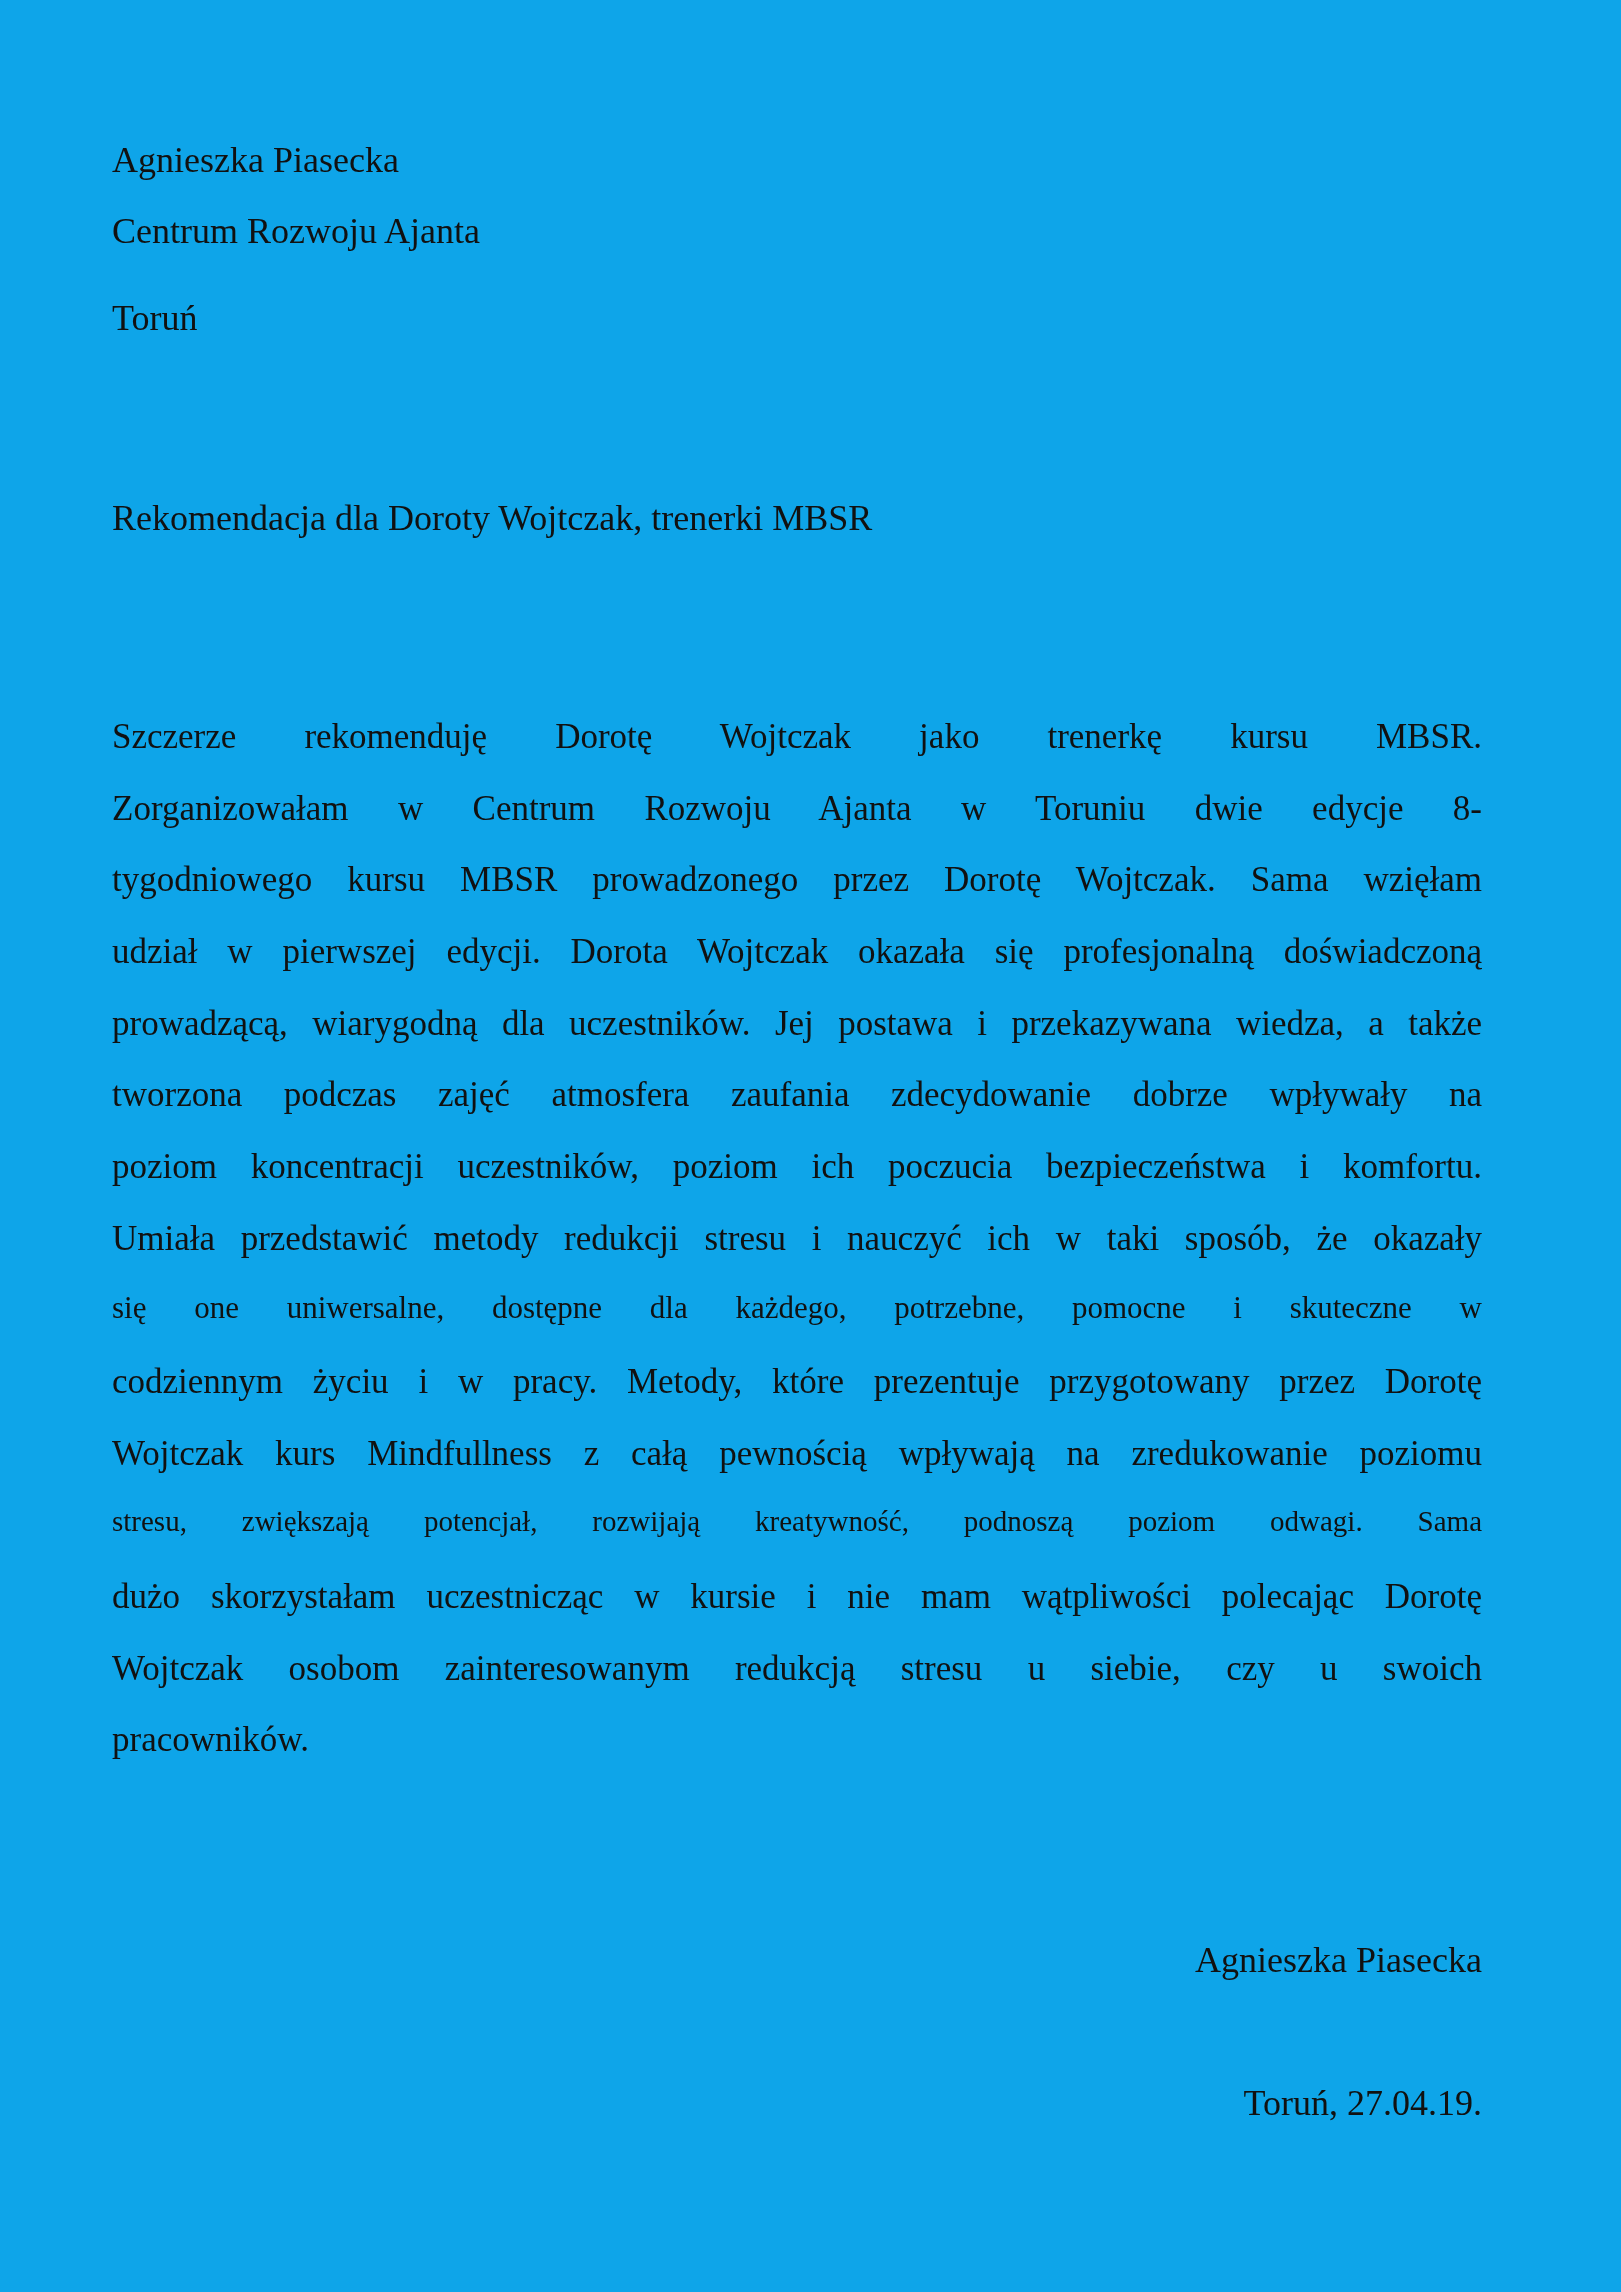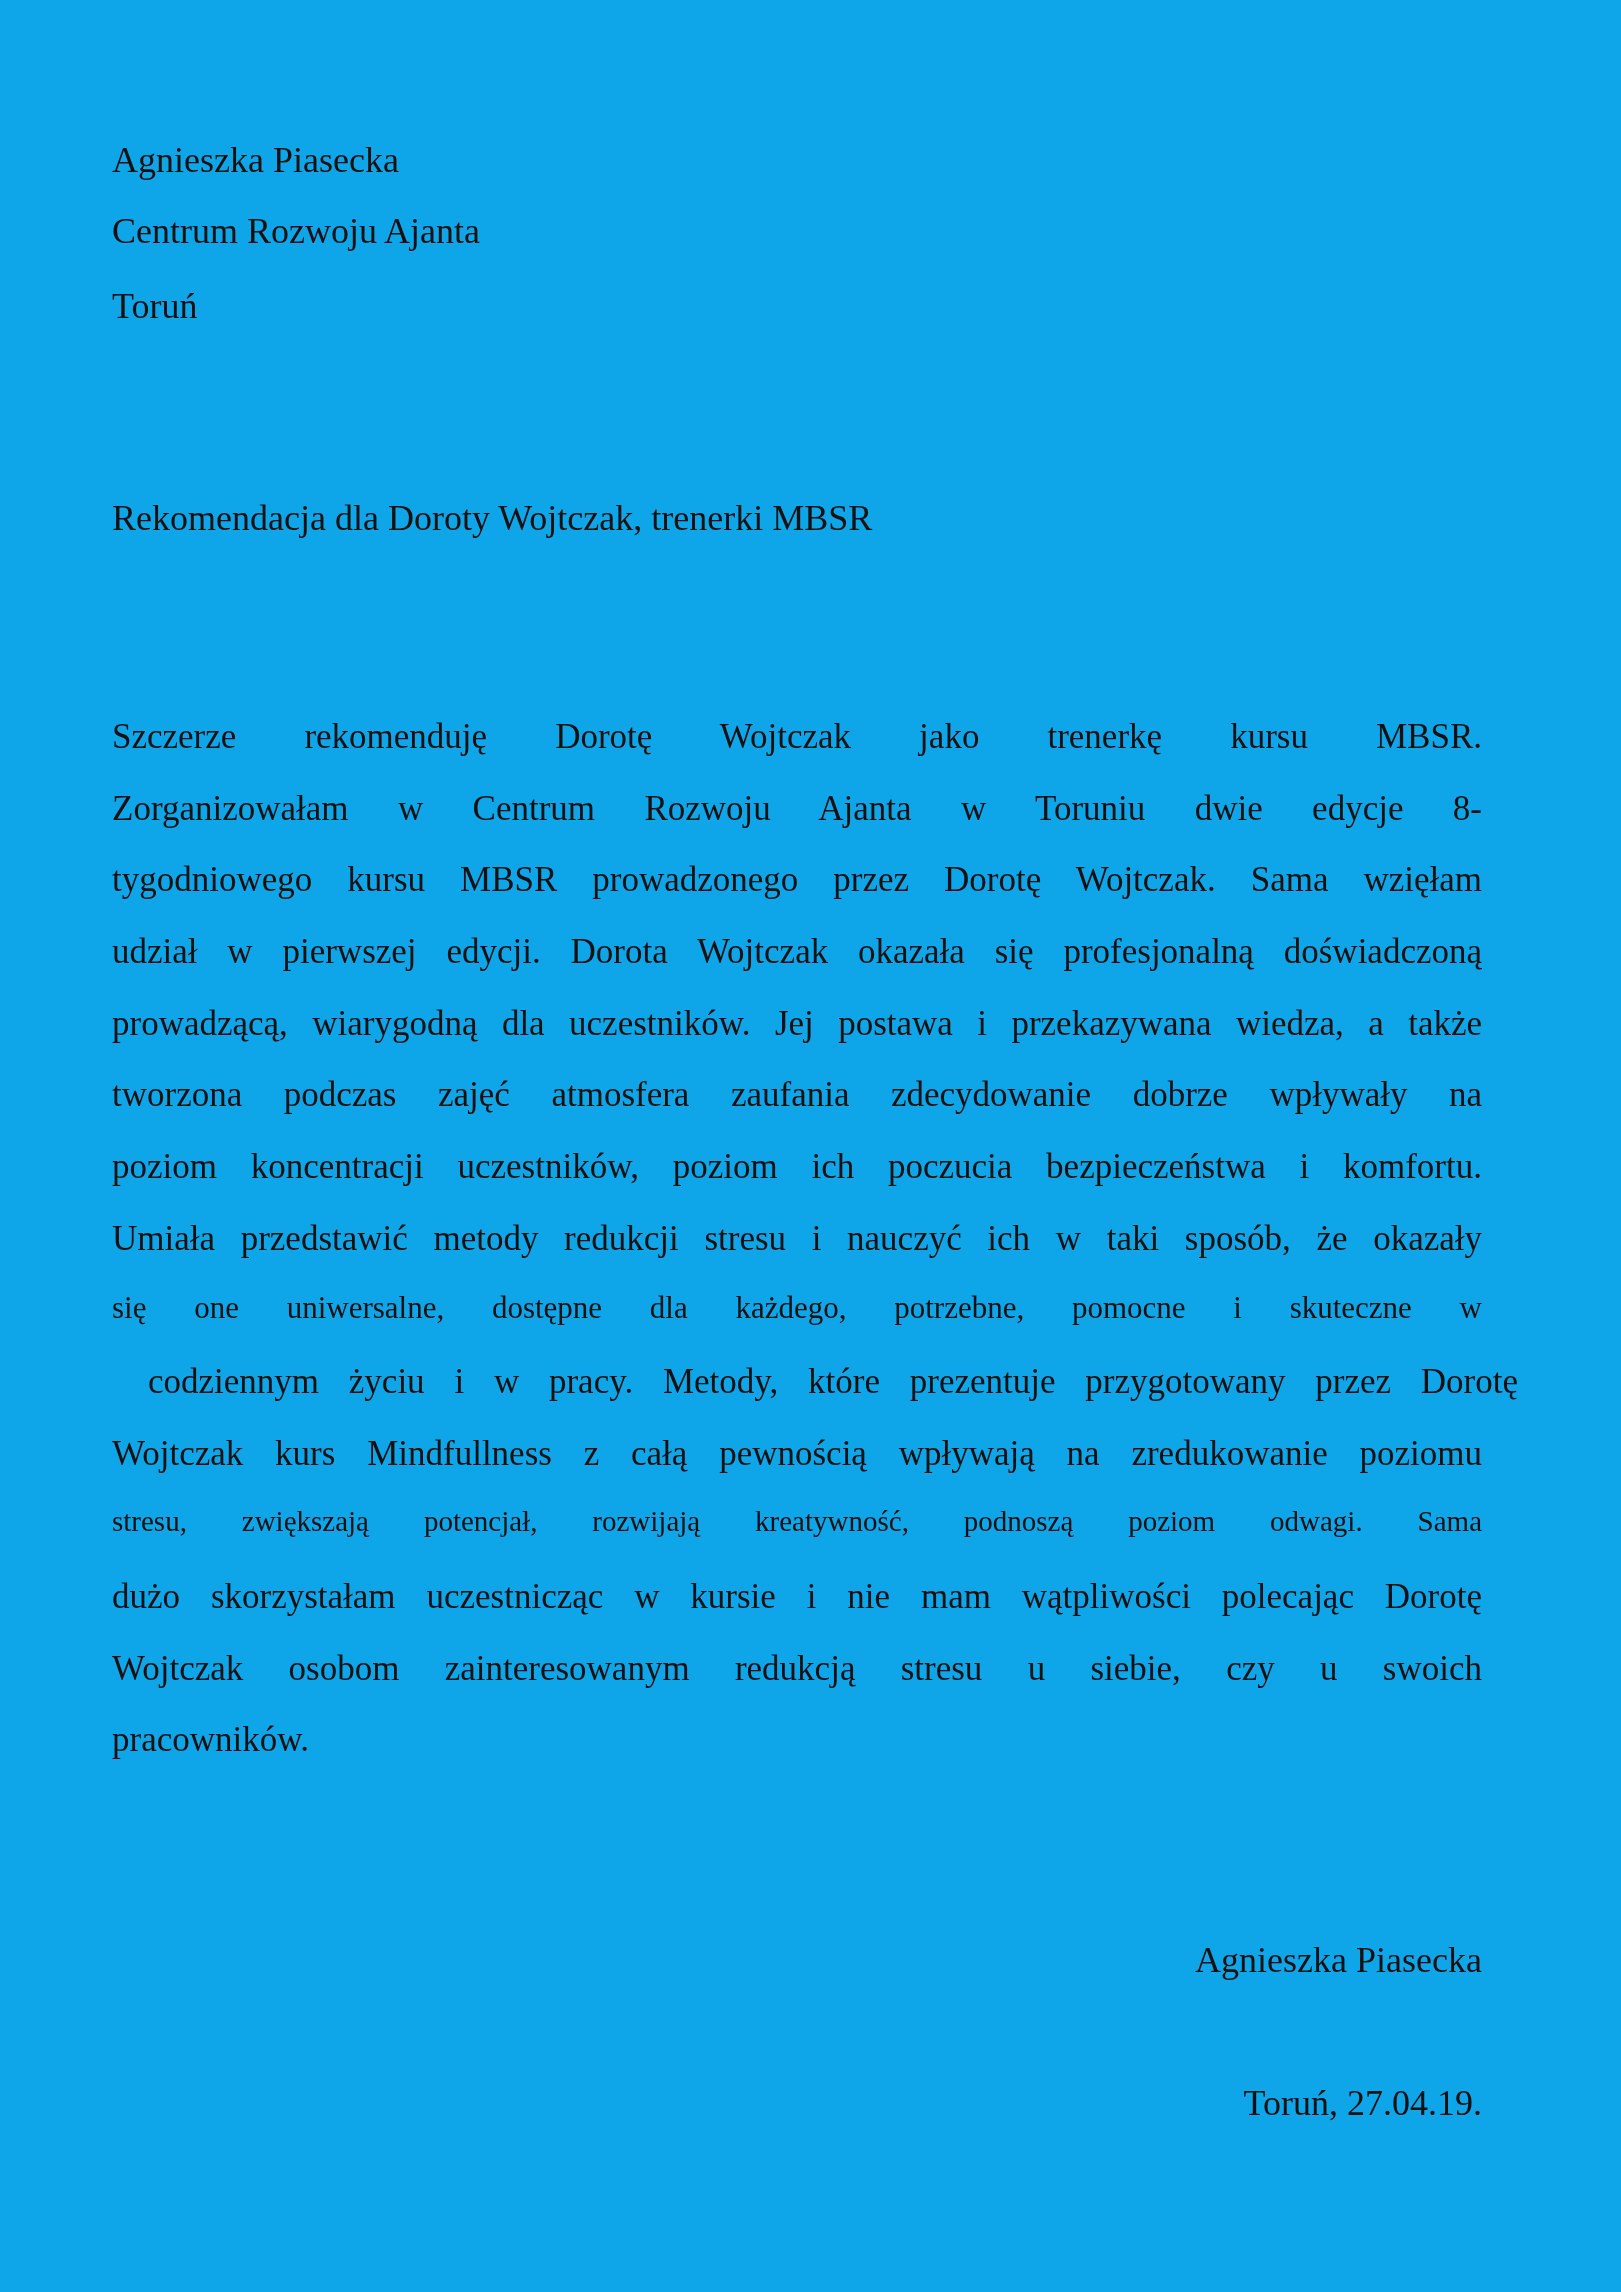--- a/index.html
+++ b/index.html
@@ -14,35 +14,35 @@
   .body-line.last { text-align-last: left; }
   .right { position: absolute; right: 139px; font-size: 36px; line-height: 1; white-space: nowrap; text-align: right; }
 </style>
 </head>
 <body>
 
 <div class="page">
 
   <div class="line sender-line" style="top:142px;">Agnieszka Piasecka</div>
   <div class="line sender-line" style="top:213px;">Centrum Rozwoju Ajanta</div>
-  <div class="line sender-line" style="top:288px;">Toruń</div>
+  <div class="line sender-line" style="top:300px;">Toruń</div>
 
   <div class="line" style="top:500px;">Rekomendacja dla Doroty Wojtczak, trenerki MBSR</div>
 
   <div class="body-block">
     <div class="body-line" style="top: 719px; white-space: normal; font-size: 35px; height: 1.2em; overflow: hidden;">Szczerze rekomenduję Dorotę Wojtczak jako trenerkę kursu MBSR.</div>
     <div class="body-line" style="top: 791px; white-space: normal; font-size: 35px; height: 1.2em; overflow: hidden;">Zorganizowałam w Centrum Rozwoju Ajanta w Toruniu dwie edycje 8-</div>
     <div class="body-line" style="top: 862px; white-space: normal; font-size: 35px; height: 1.2em; overflow: hidden; font-family: Liberation Serif, serif;">tygodniowego kursu MBSR prowadzonego przez Dorotę Wojtczak. Sama wzięłam</div>
     <div class="body-line" style="top: 934px; white-space: normal; font-size: 35px; height: 1.2em; overflow: hidden;">udział w pierwszej edycji. Dorota Wojtczak okazała się profesjonalną doświadczoną</div>
     <div class="body-line" style="top: 1006px; white-space: normal; font-size: 35px; height: 1.2em; overflow: hidden;">prowadzącą, wiarygodną dla uczestników. Jej postawa i przekazywana wiedza, a także</div>
     <div class="body-line" style="top: 1077px; white-space: normal; font-size: 35px; height: 1.2em; overflow: hidden;">tworzona podczas zajęć atmosfera zaufania zdecydowanie dobrze wpływały na</div>
     <div class="body-line" style="top: 1149px; white-space: normal; font-size: 35px; height: 1.2em; overflow: hidden;">poziom koncentracji uczestników, poziom ich poczucia bezpieczeństwa i komfortu.</div>
     <div class="body-line" style="top: 1221px; white-space: normal; font-size: 35px; height: 1.2em; overflow: hidden;">Umiała przedstawić metody redukcji stresu i nauczyć ich w taki sposób, że okazały</div>
     <div class="body-line" style="top: 1292px; white-space: normal; font-size: 31px; height: 1.2em; overflow: hidden;">się one uniwersalne, dostępne dla każdego, potrzebne, pomocne i skuteczne w</div>
-    <div class="body-line" style="top: 1364px; white-space: normal; font-size: 35px; height: 1.2em; overflow: hidden; margin-left: 36px;">codziennym życiu i w pracy. Metody, które prezentuje przygotowany przez Dorotę</div>
+    <div class="body-line" style="top: 1364px; white-space: normal; font-size: 35px; height: 1.2em; overflow: hidden;">codziennym życiu i w pracy. Metody, które prezentuje przygotowany przez Dorotę</div>
     <div class="body-line" style="top: 1436px; white-space: normal; font-size: 35px; height: 1.2em; overflow: hidden;">Wojtczak kurs Mindfullness z całą pewnością wpływają na zredukowanie poziomu</div>
     <div class="body-line" style="top: 1507px; white-space: normal; font-size: 29px; height: 1.2em; overflow: hidden;">stresu, zwiększają potencjał, rozwijają kreatywność, podnoszą poziom odwagi. Sama</div>
     <div class="body-line" style="top: 1579px; white-space: normal; font-size: 35px; height: 1.2em; overflow: hidden;">dużo skorzystałam uczestnicząc w kursie i nie mam wątpliwości polecając Dorotę</div>
     <div class="body-line" style="top: 1651px; white-space: normal; font-size: 35px; height: 1.2em; overflow: hidden;">Wojtczak osobom zainteresowanym redukcją stresu u siebie, czy u swoich</div>
     <div class="body-line last" style="top: 1722px; white-space: normal; font-size: 35px; height: 1.2em; overflow: hidden;">pracowników.</div>
   </div>
 
   <div class="right" style="top:1942px;">Agnieszka Piasecka</div>
   <div class="right" style="top:2085px;">Toruń, 27.04.19.</div>
 

